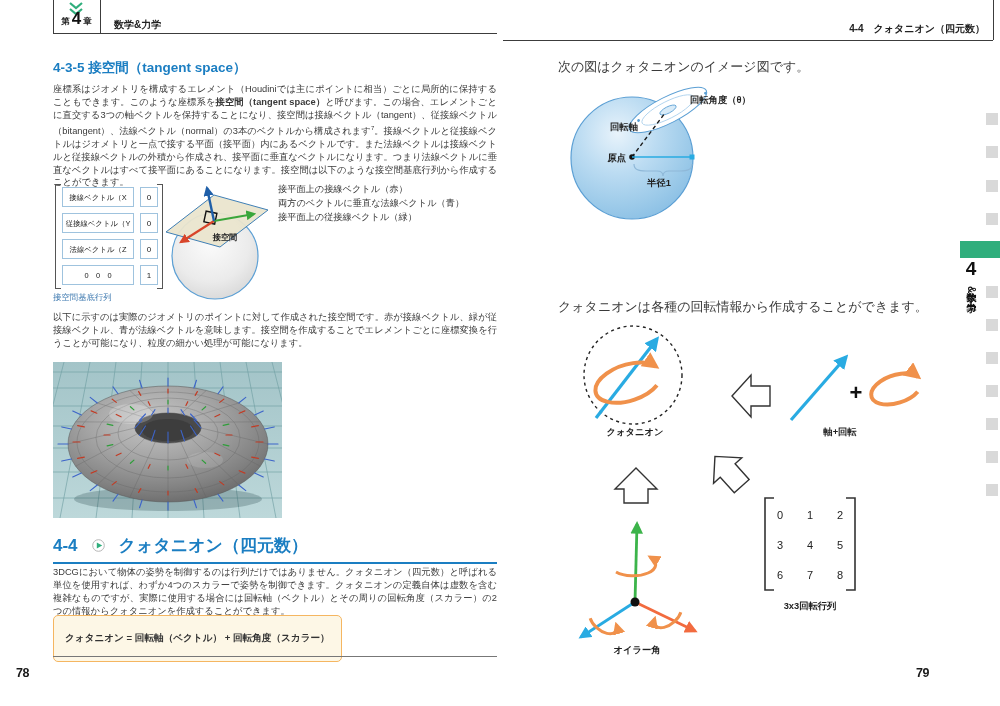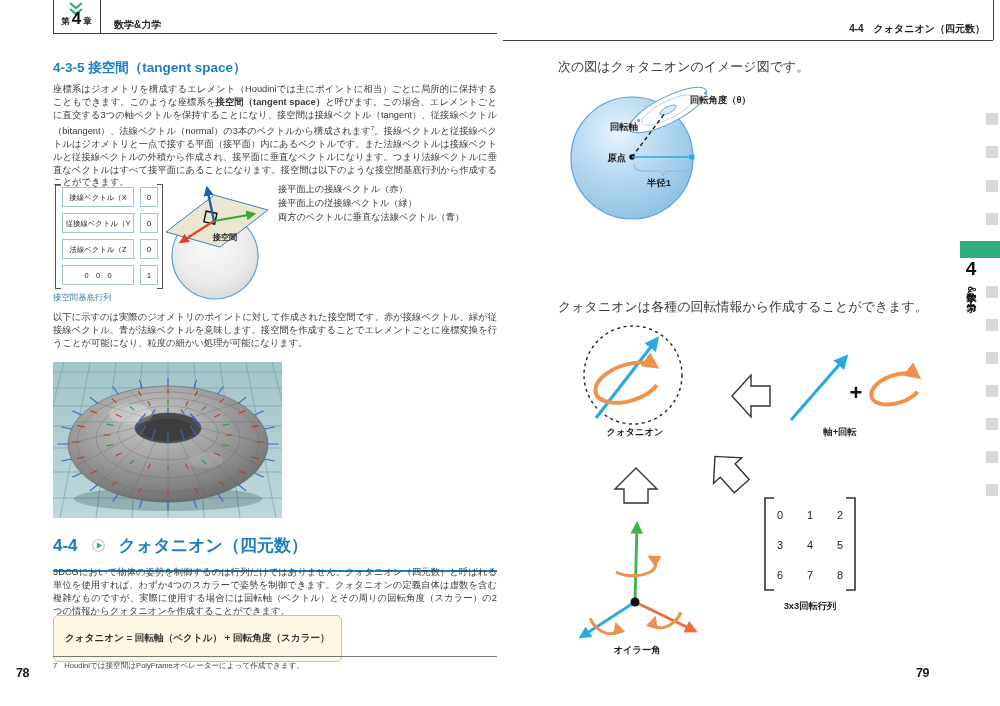--- a/index.html
+++ b/index.html
@@ -22,21 +22,21 @@
   .brk-l{border-left:1.5px solid #555;border-top:1.5px solid #555;border-bottom:1.5px solid #555;}
   .brk-r{border-right:1.5px solid #555;border-top:1.5px solid #555;border-bottom:1.5px solid #555;}
   .mrow{display:flex;gap:6px;}
   .mlabel{width:72px;height:20px;line-height:20px;text-align:center;font-size:7.4px;
           border:1px solid #9fc3de;background:#fff;color:#222;box-sizing:border-box;}
   .mval{width:18px;height:20px;line-height:20px;text-align:center;font-size:8px;
         border:1px solid #9fc3de;background:#fff;color:#222;box-sizing:border-box;}
   .caption-blue{color:#3f7ab0;font-size:8.4px;text-align:left;}
   .legend{font-size:9.2px;line-height:14.2px;color:#333;}
   .h44{display:flex;align-items:center;gap:14px;width:444px;border-bottom:2px solid #1b7ec2;
-       padding-bottom:13px;color:#1b7ec2;font-weight:bold;font-size:17px;}
+       padding-bottom:5px;color:#1b7ec2;font-weight:bold;font-size:17px;}
   .formula{display:inline-block;border:1.5px solid #f5b661;background:#fdf7e6;border-radius:5px;
            font-weight:bold;font-size:9.6px;padding:16px 11px;color:#333;}
   .fnline{height:0;border-top:1px solid #777;}
   .fn{font-size:7.6px;color:#444;}
   .fn .fnum{margin-right:7px;}
   .pageno{font-size:12.5px;font-weight:bold;color:#1a1a1a;letter-spacing:-0.5px;}
   .tab-sq{position:absolute;left:986px;width:12px;height:12px;background:#d9d9d9;}
   .tab-green{position:absolute;left:960px;width:40px;height:17px;background:#2fae7c;}
   .sidetab-num{font-size:19px;font-weight:bold;color:#111;text-align:center;}
   .sidetab-title{writing-mode:vertical-rl;text-orientation:mixed;font-size:10px;font-weight:bold;
@@ -128,22 +128,22 @@
     <polygon points="3,52 51,15 105,30 57,67" fill="#eae5cd" fill-opacity="0.95" stroke="#3f7fb5" stroke-width="1"></polygon>
     <rect x="42" y="32" width="11" height="11" fill="none" stroke="#111" stroke-width="1.4" transform="rotate(12 47 37)"></rect>
     <line x1="51" y1="41" x2="18" y2="62" stroke="#d8452a" stroke-width="2.2" marker-end="url(#mRed)"></line>
     <line x1="51" y1="41" x2="91" y2="34" stroke="#3aa63a" stroke-width="2.2" marker-end="url(#mGrn2)"></line>
     <line x1="51" y1="41" x2="44" y2="8" stroke="#1f5fa8" stroke-width="2.4" marker-end="url(#mNavy)"></line>
     <text x="62" y="60" font-size="8.2" font-weight="600" fill="#222" text-anchor="middle">接空間</text>
   </svg>
 
   <div class="abs legend" style="left:278px;top:182px;width:225px">
     <div>接平面上の接線ベクトル（赤）</div>
+    <div>両方のベクトルに垂直な法線ベクトル（青）</div>
     <div>接平面上の従接線ベクトル（緑）</div>
-    <div>両方のベクトルに垂直な法線ベクトル（青）</div>
   </div>
 
   <div class="abs body-l" style="left:53px;top:311px;width:444px">以下に示すのは実際のジオメトリのポイントに対して作成された接空間です。赤が接線ベクトル、緑が従接線ベクトル、青が法線ベクトルを意味します。接空間を作成することでエレメントごとに座標変換を行うことが可能になり、粒度の細かい処理が可能になります。</div>
 
   <svg class="abs" style="left:53px;top:362px" width="229" height="156" id="torus-canvas">
     <defs>
       <linearGradient id="torBg" x1="0" y1="0" x2="0" y2="1">
         <stop offset="0%" stop-color="#a3c4c8"></stop>
           <stop offset="100%" stop-color="#bdd8da"></stop>
       </linearGradient>
@@ -293,23 +293,20 @@
     <span>クォタニオン（四元数）</span>
   </div>
 
   <div class="abs body-l" style="left:53px;top:566px;width:444px">3DCGにおいて物体の姿勢を制御するのは行列だけではありません。クォタニオン（四元数）と呼ばれる単位を使用すれば、わずか4つのスカラーで姿勢を制御できます。クォタニオンの定義自体は虚数を含む複雑なものですが、実際に使用する場合には回転軸（ベクトル）とその周りの回転角度（スカラー）の2つの情報からクォタニオンを作成することができます。</div>
 
   <div class="abs" style="left:53px;top:615px">
     <span class="formula">クォタニオン = 回転軸（ベクトル） + 回転角度（スカラー）</span>
   </div>
 
   <div class="abs fnline" style="left:53px;top:656px;width:444px"></div>
-  <div class="abs fn" style="left:53px;top:661px;width:444px">
-    <span class="fnum">7</span><span>Houdiniでは接空間はPolyFrameオペレーターによって作成できます。</span>
-  </div>
   <div class="abs pageno" style="left:16px;top:666px">78</div>
 
   <div class="abs body-r" style="left:558px;top:61px;width:382px">次の図はクォタニオンのイメージ図です。</div>
 
   <svg class="abs" style="left:558px;top:80px" width="250" height="152">
     <defs>
       <radialGradient id="sphBlue" cx="38%" cy="30%" r="80%">
         <stop offset="0%" stop-color="#e8f3fb"></stop>
           <stop offset="40%" stop-color="#bcdcf2"></stop>
           <stop offset="75%" stop-color="#9ccae9"></stop>

